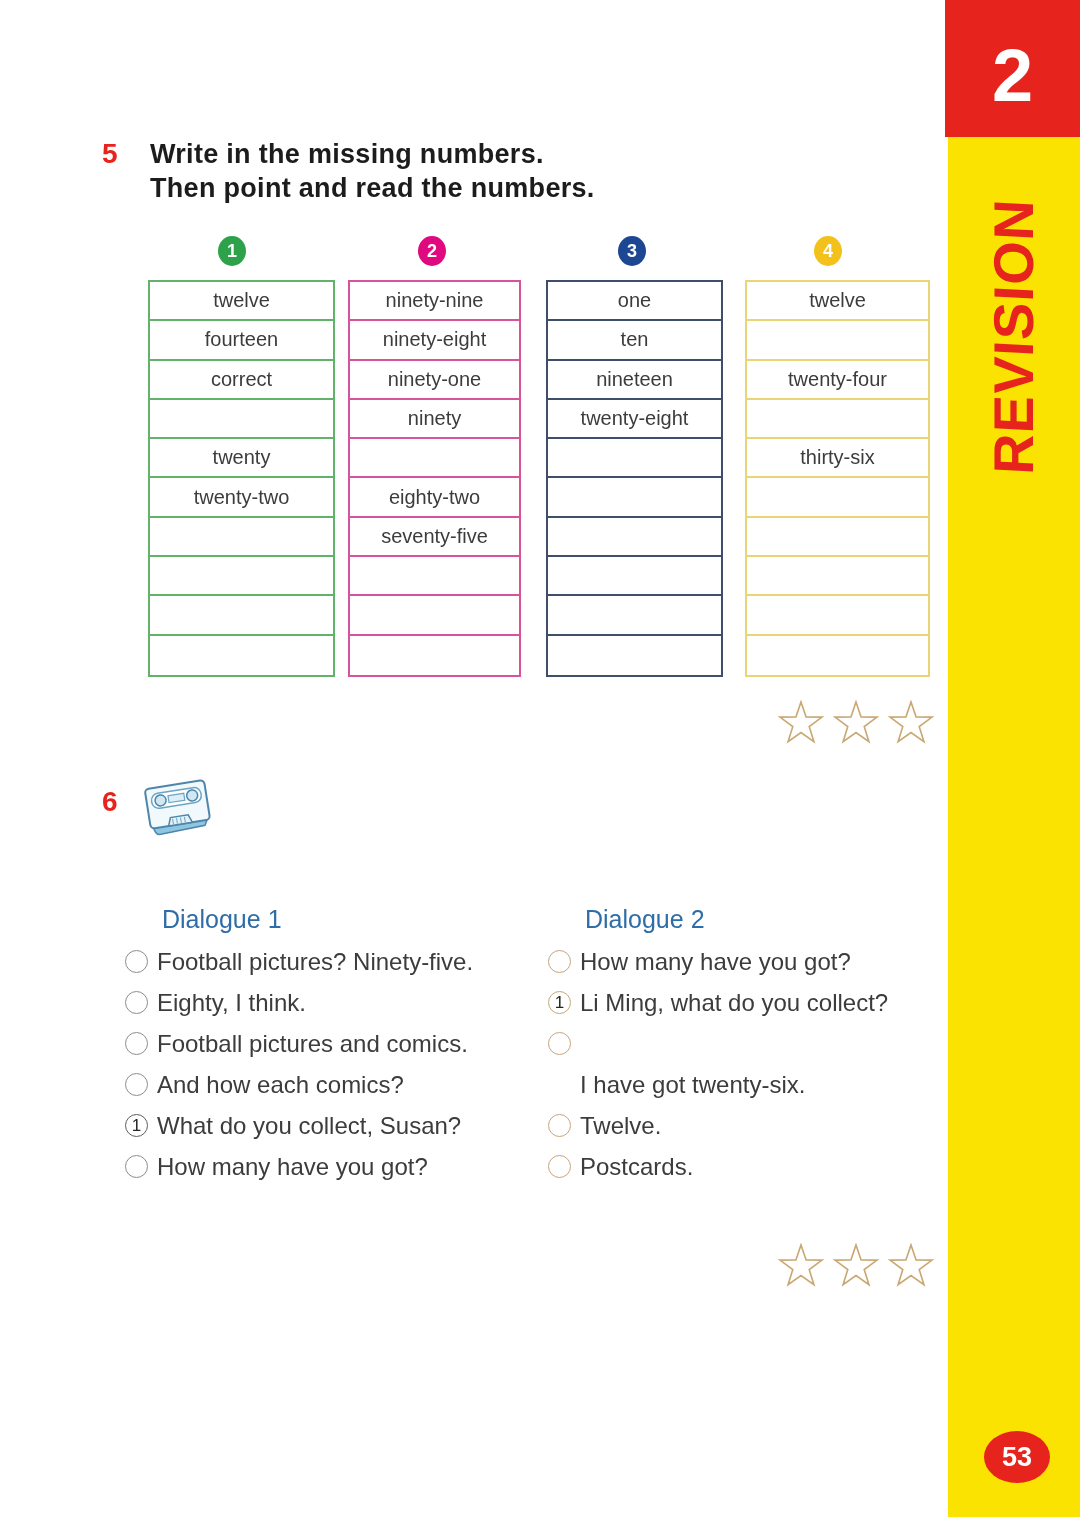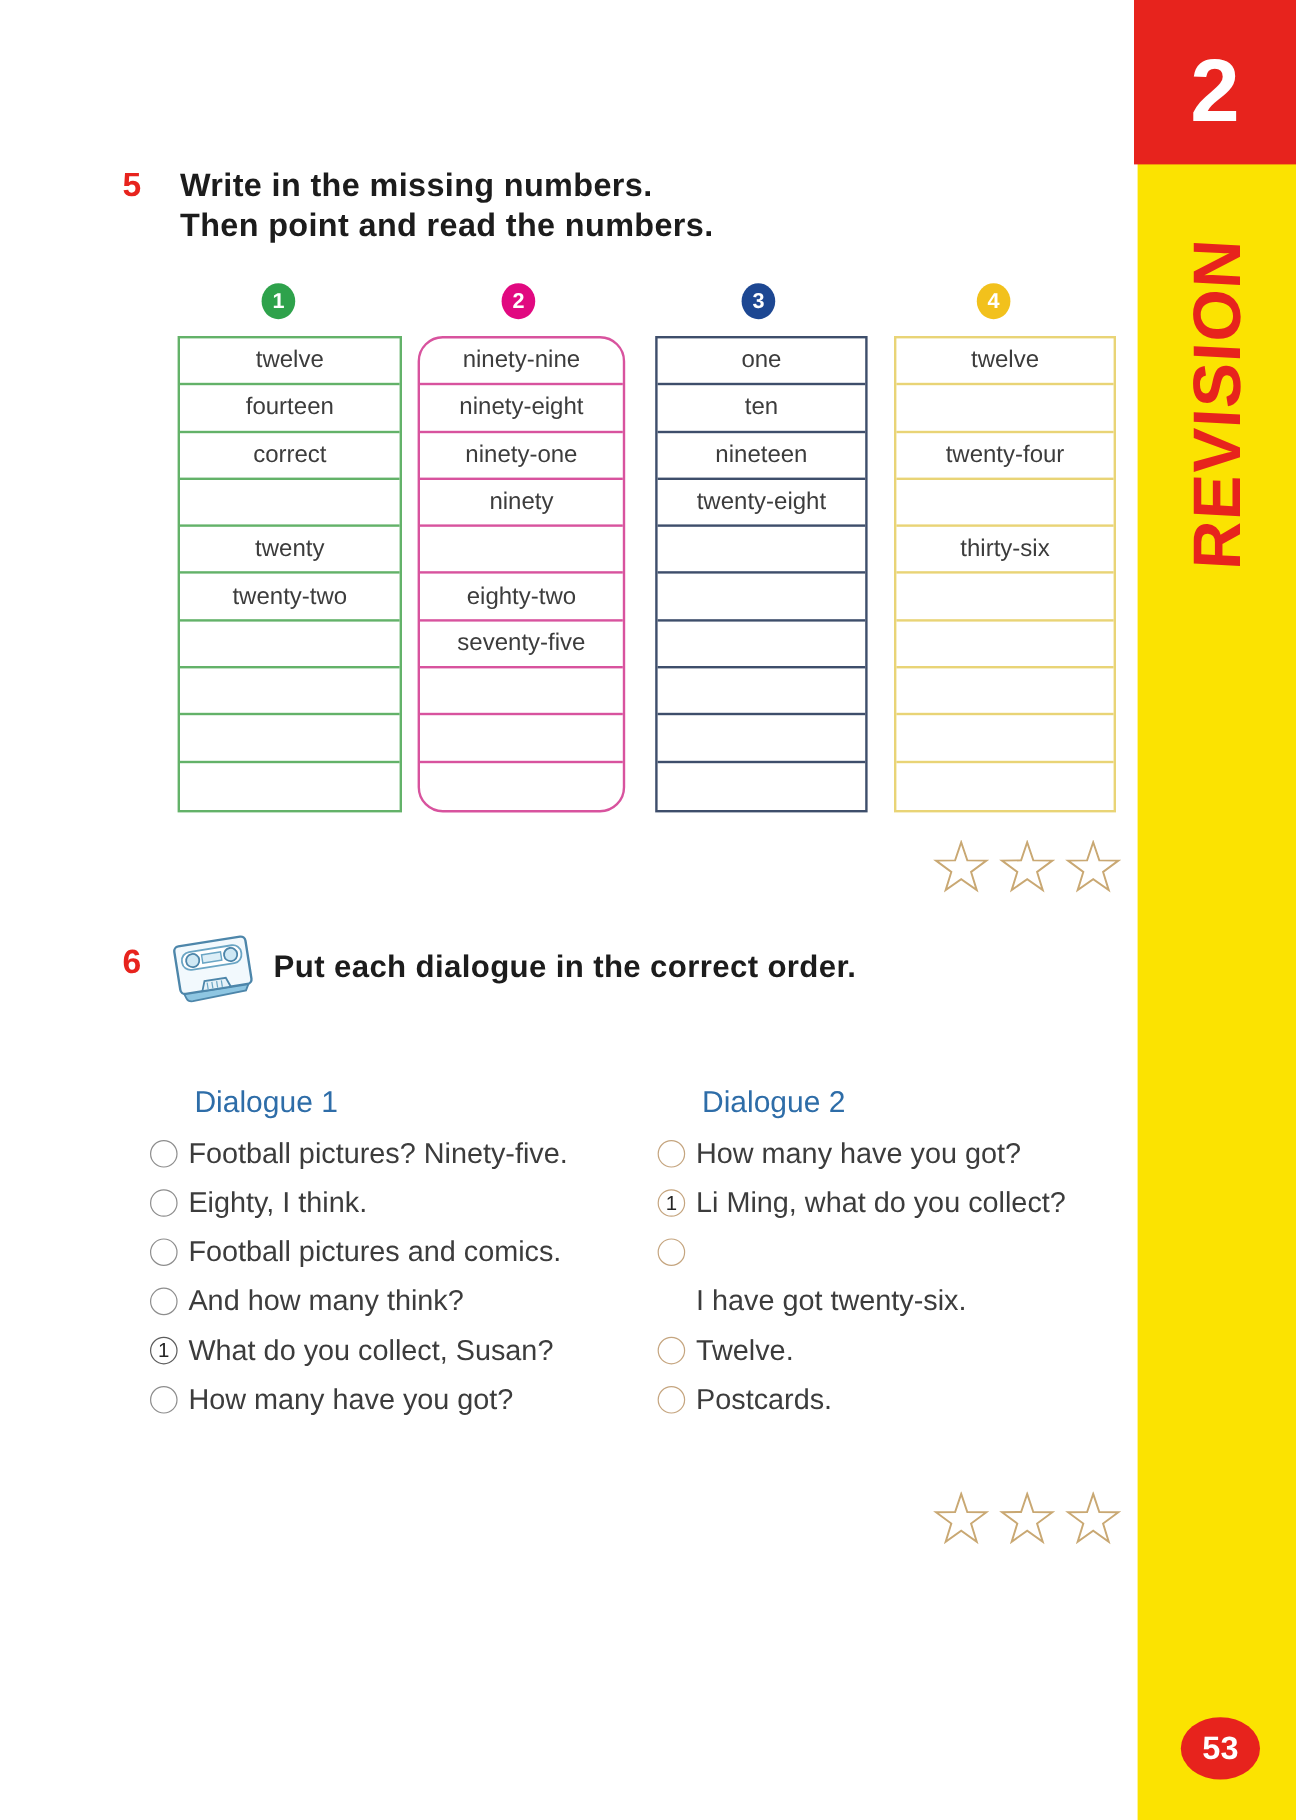--- a/index.html
+++ b/index.html
@@ -33,21 +33,21 @@
     color:#fff; font-weight:bold; font-size:18px; display:flex; align-items:center; justify-content:center; }
   .cb1 { left:218px; background:var(--col1-green); }
   .cb2 { left:418px; background:var(--col2-magenta); }
   .cb3 { left:618px; background:var(--col3-blue); }
   .cb4 { left:814px; background:var(--col4-gold); }
 
   
   .ntable { position:absolute; top:280px; height:397px; display:grid; grid-template-rows:repeat(10,1fr);
     background:#fff; box-sizing:border-box; border:2px solid var(--tb); }
   .t1 { left:148px; width:187px; --tb:var(--table1-border); }
-  .t2 { left:348px; width:173px;border-radius:21px; --tb:var(--table2-border); }
+  .t2 { left:348px; width:173px; --tb:var(--table2-border); }
   .t3 { left:546px; width:177px; --tb:var(--table3-border); }
   .t4 { left:745px; width:185px; --tb:var(--table4-border); }
   .ntable .cell { border-bottom:2px solid var(--tb); display:flex; align-items:center; justify-content:center;
     font-size:20px; color:var(--body-text); }
   .ntable .cell:last-child { border-bottom:none; }
 
   
   .stars { position:absolute; display:flex; gap:7px; }
   .stars-top { left:777px; top:700px; }
   .stars-bottom { left:777px; top:1243px; }
@@ -169,41 +169,40 @@
       <circle cx="58" cy="27.5" r="5.5" fill="#cfe8f4" stroke="#4d86aa" stroke-width="1.5"></circle>
       <rect x="34" y="24" width="16" height="7" fill="#dceef7" stroke="#6aa5c4" stroke-width="1.2"></rect>
       <path d="M30 54 L33 46 L51 46 L54 54 Z" fill="#e6f2f9" stroke="#4d86aa" stroke-width="1.5"></path>
       <line x1="35" y1="47.5" x2="35" y2="53" stroke="#6aa5c4" stroke-width="1"></line>
       <line x1="39" y1="47.5" x2="39" y2="53" stroke="#6aa5c4" stroke-width="1"></line>
       <line x1="43" y1="47.5" x2="43" y2="53" stroke="#6aa5c4" stroke-width="1"></line>
       <line x1="47" y1="47.5" x2="47" y2="53" stroke="#6aa5c4" stroke-width="1"></line>
     </g>
   </svg>
   <div class="ex-title ex6-title">
-    <div>Put each dialogue in the correct order.</div>
   </div>
 
   <div class="dialogue d1">
     <div class="dlg-head">Dialogue 1</div>
     <div class="dlg-rows">
       <div class="dlg-row">
         <span class="dlg-marker" data-marker="empty"></span>
         <span class="dlg-text">Football pictures? Ninety-five.</span>
       </div>
       <div class="dlg-row">
         <span class="dlg-marker" data-marker="empty"></span>
         <span class="dlg-text">Eighty, I think.</span>
       </div>
       <div class="dlg-row">
         <span class="dlg-marker" data-marker="empty"></span>
         <span class="dlg-text">Football pictures and comics.</span>
       </div>
       <div class="dlg-row">
         <span class="dlg-marker" data-marker="empty"></span>
-        <span class="dlg-text">And how many think?</span>
+        <span class="dlg-text">And how each comics?</span>
       </div>
       <div class="dlg-row">
         <span class="dlg-marker" data-marker="numbered">1</span>
         <span class="dlg-text">What do you collect, Susan?</span>
       </div>
       <div class="dlg-row">
         <span class="dlg-marker" data-marker="empty"></span>
         <span class="dlg-text">How many have you got?</span>
       </div>
     </div>

